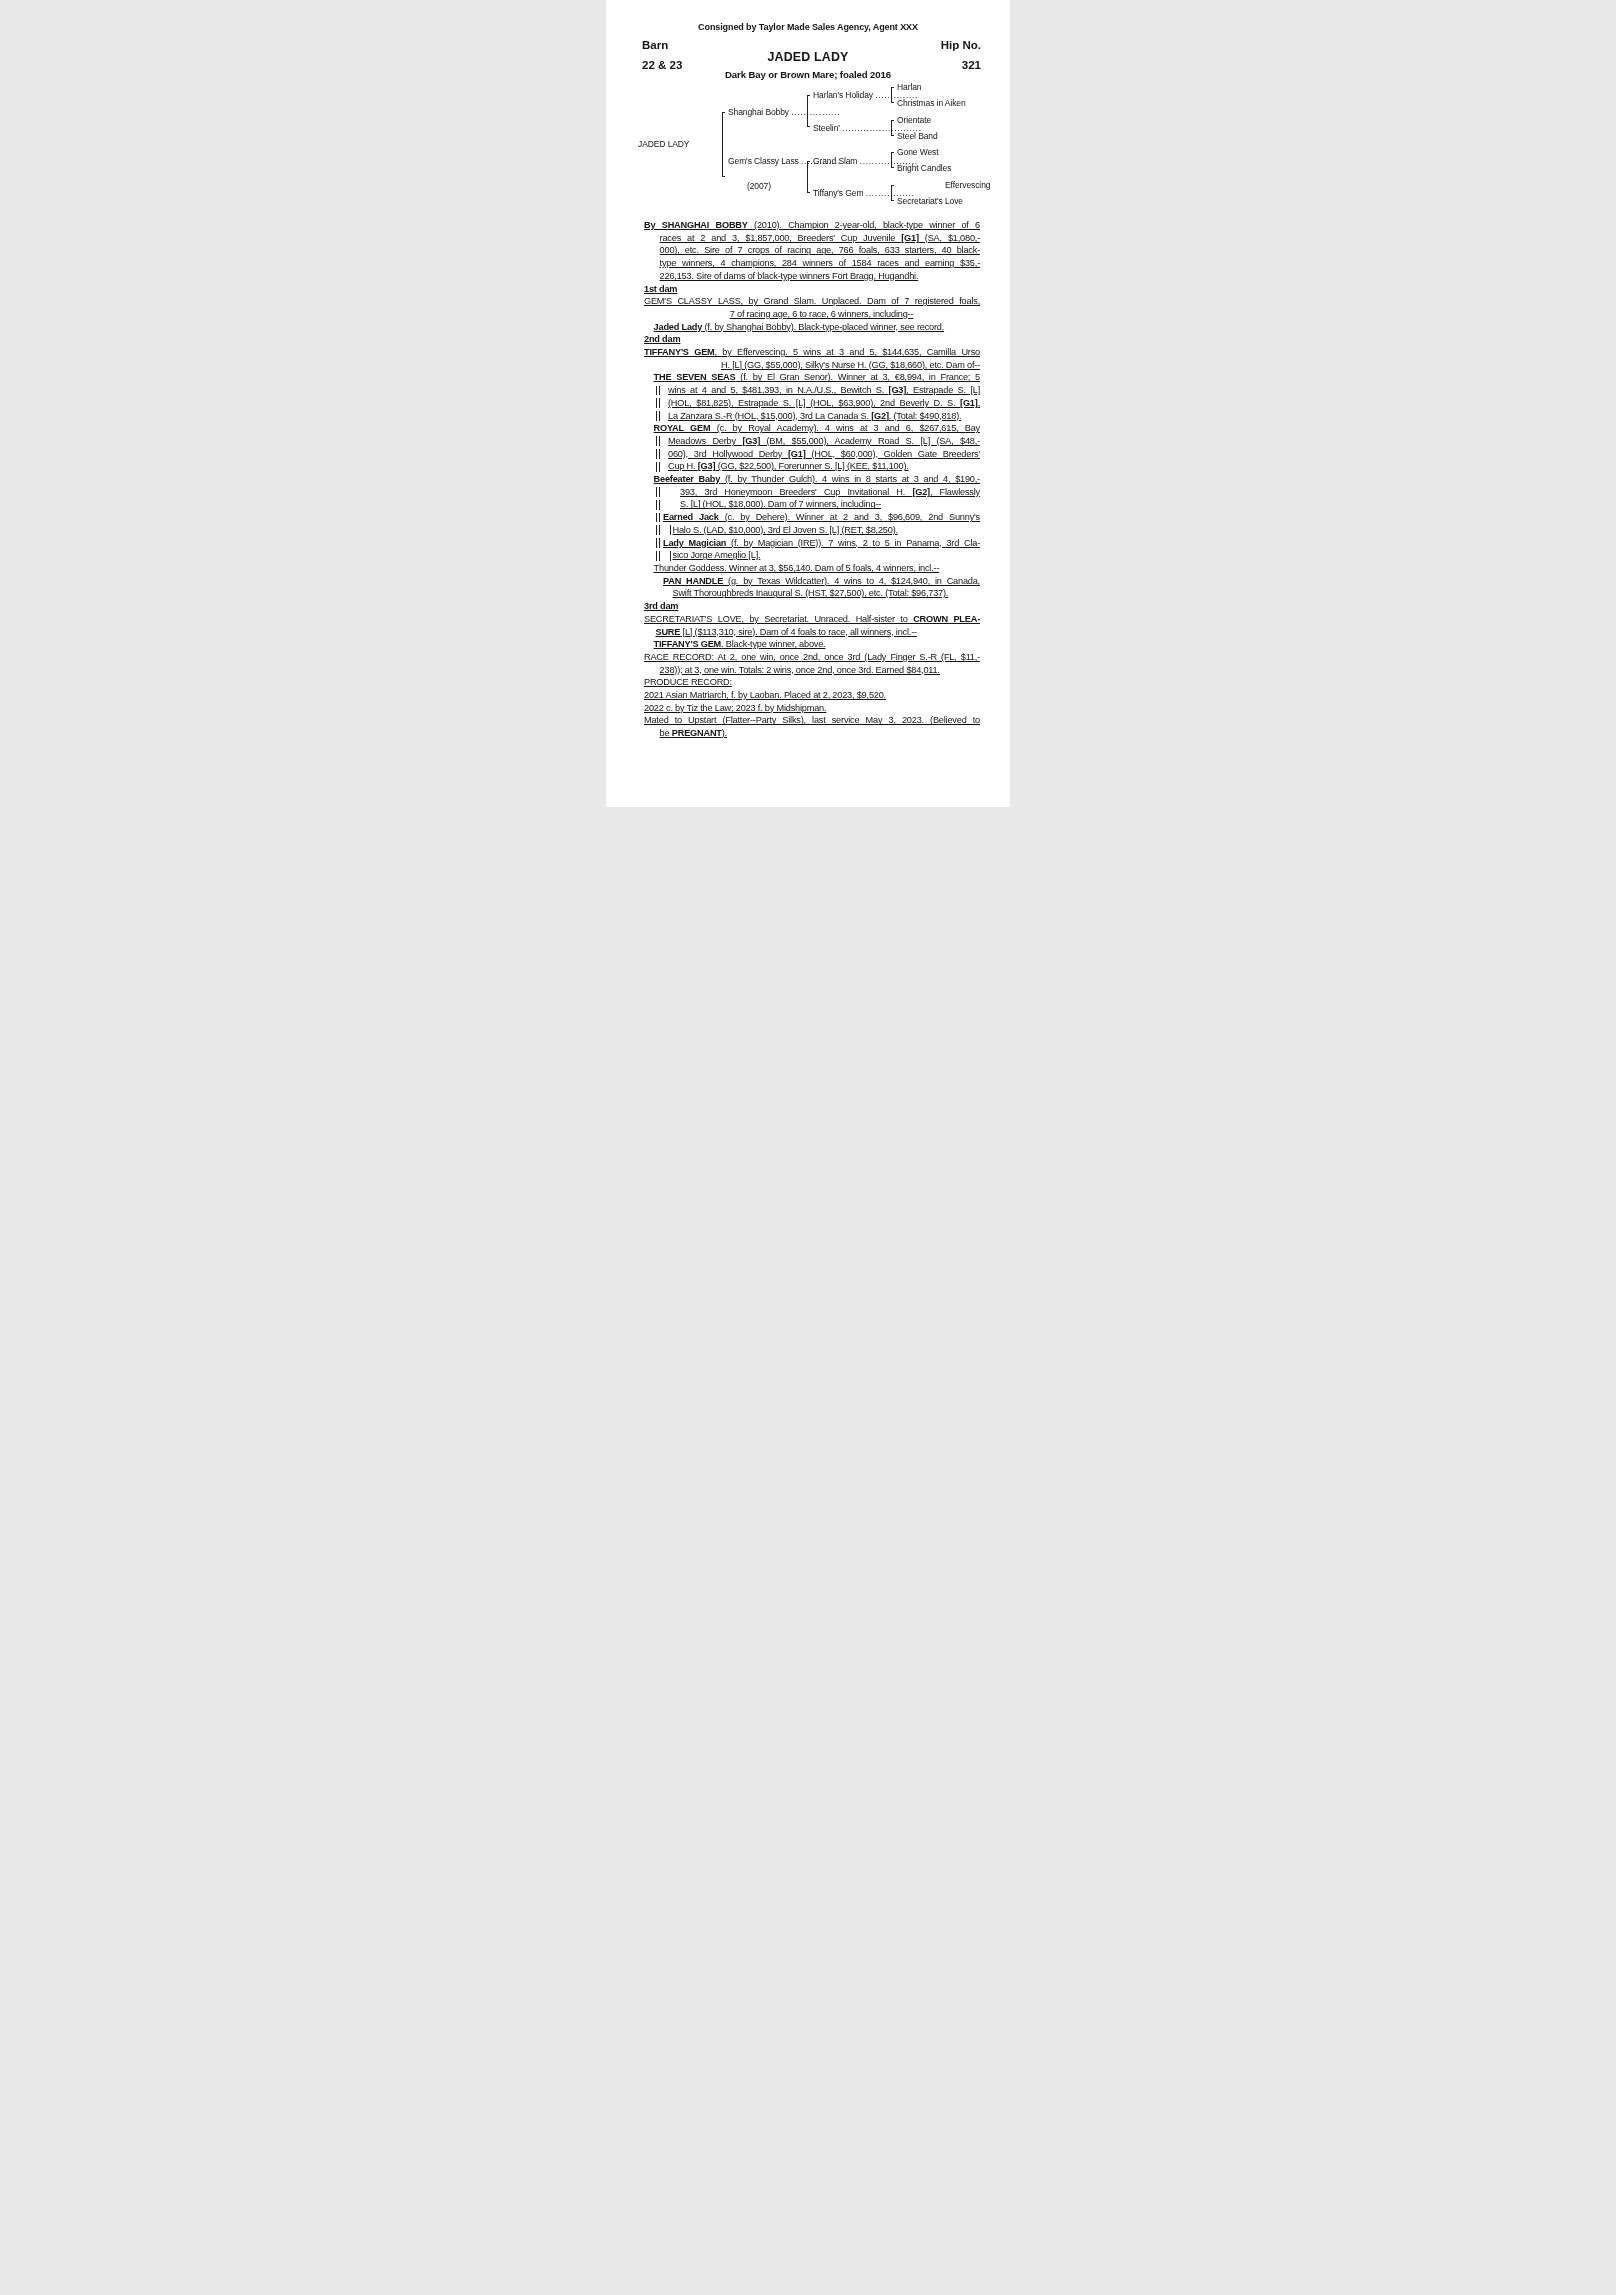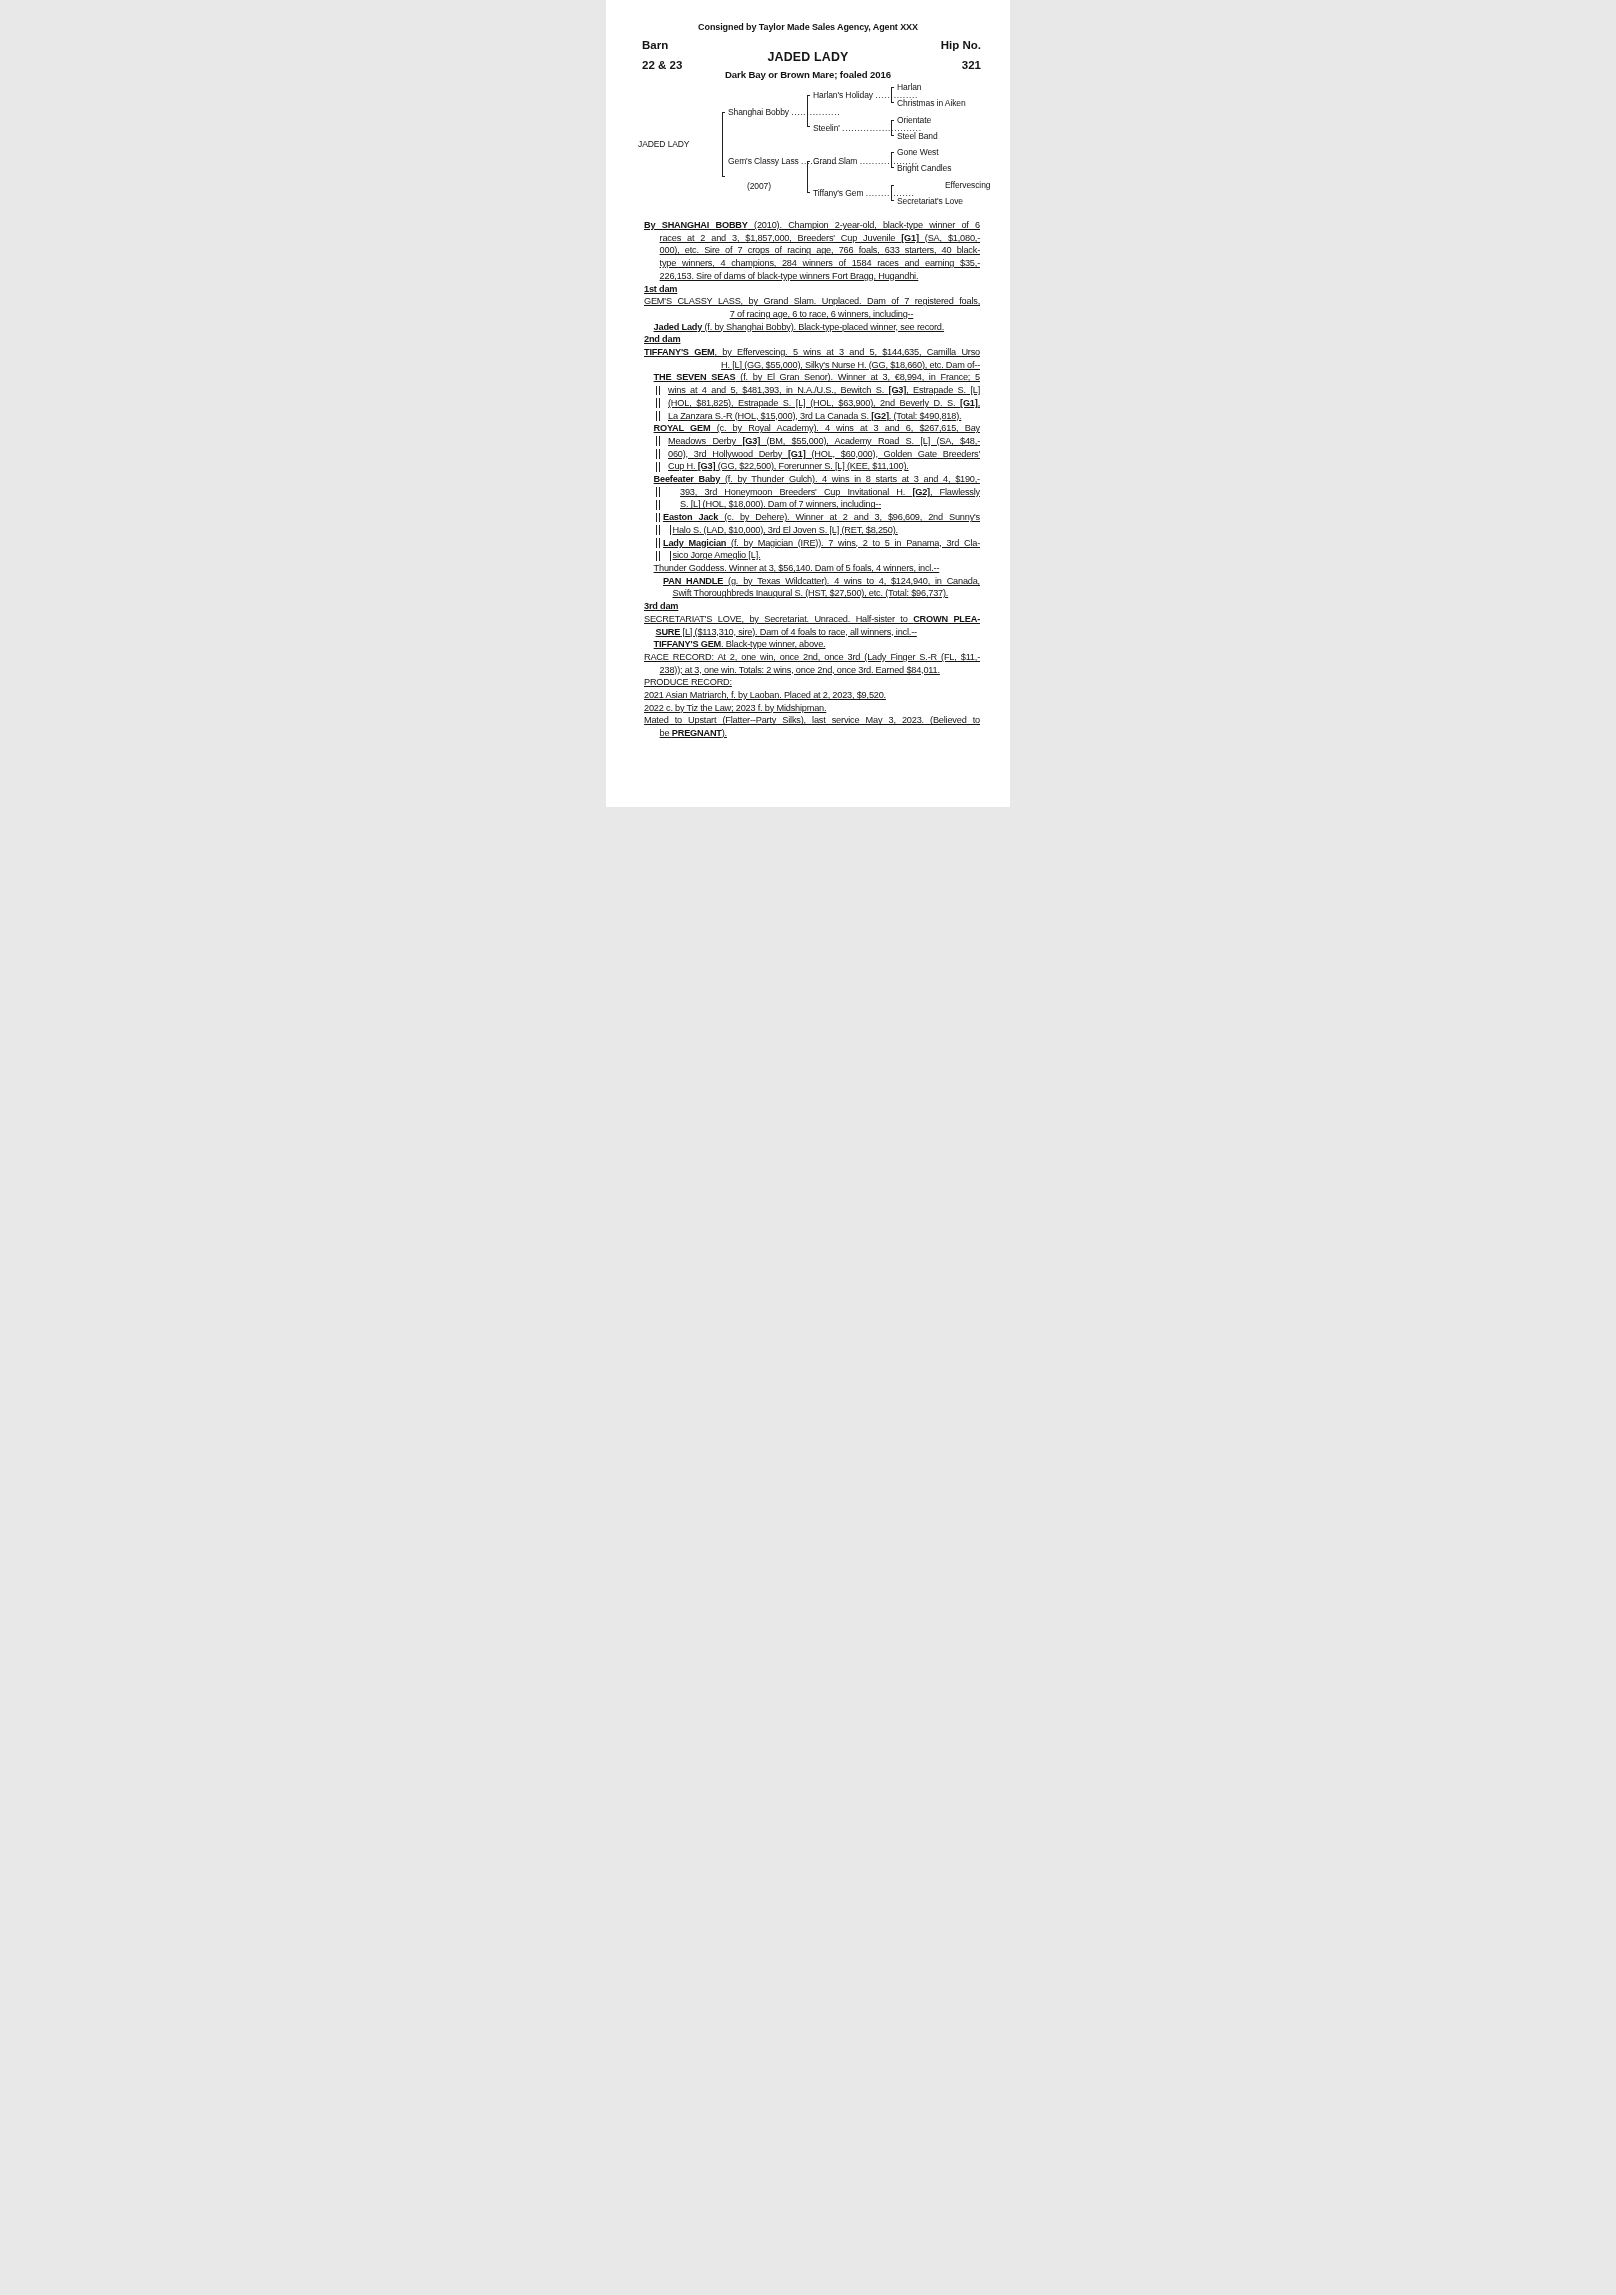--- a/index.html
+++ b/index.html
@@ -111,21 +111,21 @@
       <div class="line j" style="padding-left: 24px;">wins at 4 and 5, $481,393, in N.A./U.S., Bewitch S. <b>[G3]</b>, Estrapade S. [L]<i class="bar" style="left: 12px;"></i><i class="bar" style="left: 14.7px;"></i></div>
       <div class="line j" style="padding-left: 24px;">(HOL, $81,825), Estrapade S. [L] (HOL, $63,900), 2nd Beverly D. S. <b>[G1]</b>,<i class="bar" style="left: 12px;"></i><i class="bar" style="left: 14.7px;"></i></div>
       <div class="line" style="padding-left: 24px;">La Zanzara S.-R (HOL, $15,000), 3rd La Canada S. <b>[G2]</b>. (Total: $490,818).<i class="bar" style="left: 12px;"></i><i class="bar" style="left: 14.7px;"></i></div>
       <div class="line j" style="padding-left: 9.6px;"><b>ROYAL GEM</b> (c. by Royal Academy). 4 wins at 3 and 6, $267,615, Bay</div>
       <div class="line j" style="padding-left: 24px;">Meadows Derby <b>[G3]</b> (BM, $55,000), Academy Road S. [L] (SA, $48,-<i class="bar" style="left: 12px;"></i><i class="bar" style="left: 14.7px;"></i></div>
       <div class="line j" style="padding-left: 24px;">060), 3rd Hollywood Derby <b>[G1]</b> (HOL, $60,000), Golden Gate Breeders'<i class="bar" style="left: 12px;"></i><i class="bar" style="left: 14.7px;"></i></div>
       <div class="line" style="padding-left: 24px;">Cup H. <b>[G3]</b> (GG, $22,500), Forerunner S. [L] (KEE, $11,100).<i class="bar" style="left: 12px;"></i><i class="bar" style="left: 14.7px;"></i></div>
       <div class="line j" style="padding-left: 9.6px;"><b>Beefeater Baby</b> (f. by Thunder Gulch). 4 wins in 8 starts at 3 and 4, $190,-</div>
       <div class="line j" style="padding-left: 36px;">393, 3rd Honeymoon Breeders' Cup Invitational H. <b>[G2]</b>, Flawlessly<i class="bar" style="left: 12px;"></i><i class="bar" style="left: 14.7px;"></i></div>
       <div class="line" style="padding-left: 36px;">S. [L] (HOL, $18,000). Dam of 7 winners, including--<i class="bar" style="left: 12px;"></i><i class="bar" style="left: 14.7px;"></i></div>
-      <div class="line j" style="padding-left: 19px;"><b>Easton Jack</b> (c. by Dehere). Winner at 2 and 3, $96,609, 2nd Sunny's<i class="bar" style="left: 12px;"></i><i class="bar" style="left: 14.7px;"></i></div>
+      <div class="line j" style="padding-left: 19px;"><b>Earned Jack</b> (c. by Dehere). Winner at 2 and 3, $96,609, 2nd Sunny's<i class="bar" style="left: 12px;"></i><i class="bar" style="left: 14.7px;"></i></div>
       <div class="line" style="padding-left: 28.5px;">Halo S. (LAD, $10,000), 3rd El Joven S. [L] (RET, $8,250).<i class="bar" style="left: 12px;"></i><i class="bar" style="left: 14.7px;"></i><i class="bar" style="left: 26px;"></i></div>
       <div class="line j" style="padding-left: 19px;"><b>Lady Magician</b> (f. by Magician (IRE)). 7 wins, 2 to 5 in Panama, 3rd Cla-<i class="bar" style="left: 12px;"></i><i class="bar" style="left: 14.7px;"></i></div>
       <div class="line" style="padding-left: 28.5px;">sico Jorge Ameglio [L].<i class="bar" style="left: 12px;"></i><i class="bar" style="left: 14.7px;"></i><i class="bar" style="left: 26px;"></i></div>
       <div class="line" style="padding-left: 9.6px;">Thunder Goddess. Winner at 3, $56,140. Dam of 5 foals, 4 winners, incl.--</div>
       <div class="line j" style="padding-left: 19px;"><b>PAN HANDLE</b> (g. by Texas Wildcatter). 4 wins to 4, $124,940, in Canada,</div>
       <div class="line" style="padding-left: 28.5px;">Swift Thoroughbreds Inaugural S. (HST, $27,500), etc. (Total: $96,737).</div>
       <div class="line" style="padding-left: 0px;"><b>3rd dam</b></div>
       <div class="line j" style="padding-left: 0px;">SECRETARIAT'S LOVE, by Secretariat. Unraced. Half-sister to <b>CROWN PLEA-</b></div>
       <div class="line" style="padding-left: 11.5px;"><b>SURE</b> [L] ($113,310, sire). Dam of 4 foals to race, all winners, incl.--</div>
       <div class="line" style="padding-left: 9.6px;"><b>TIFFANY'S GEM</b>. Black-type winner, above.</div>

